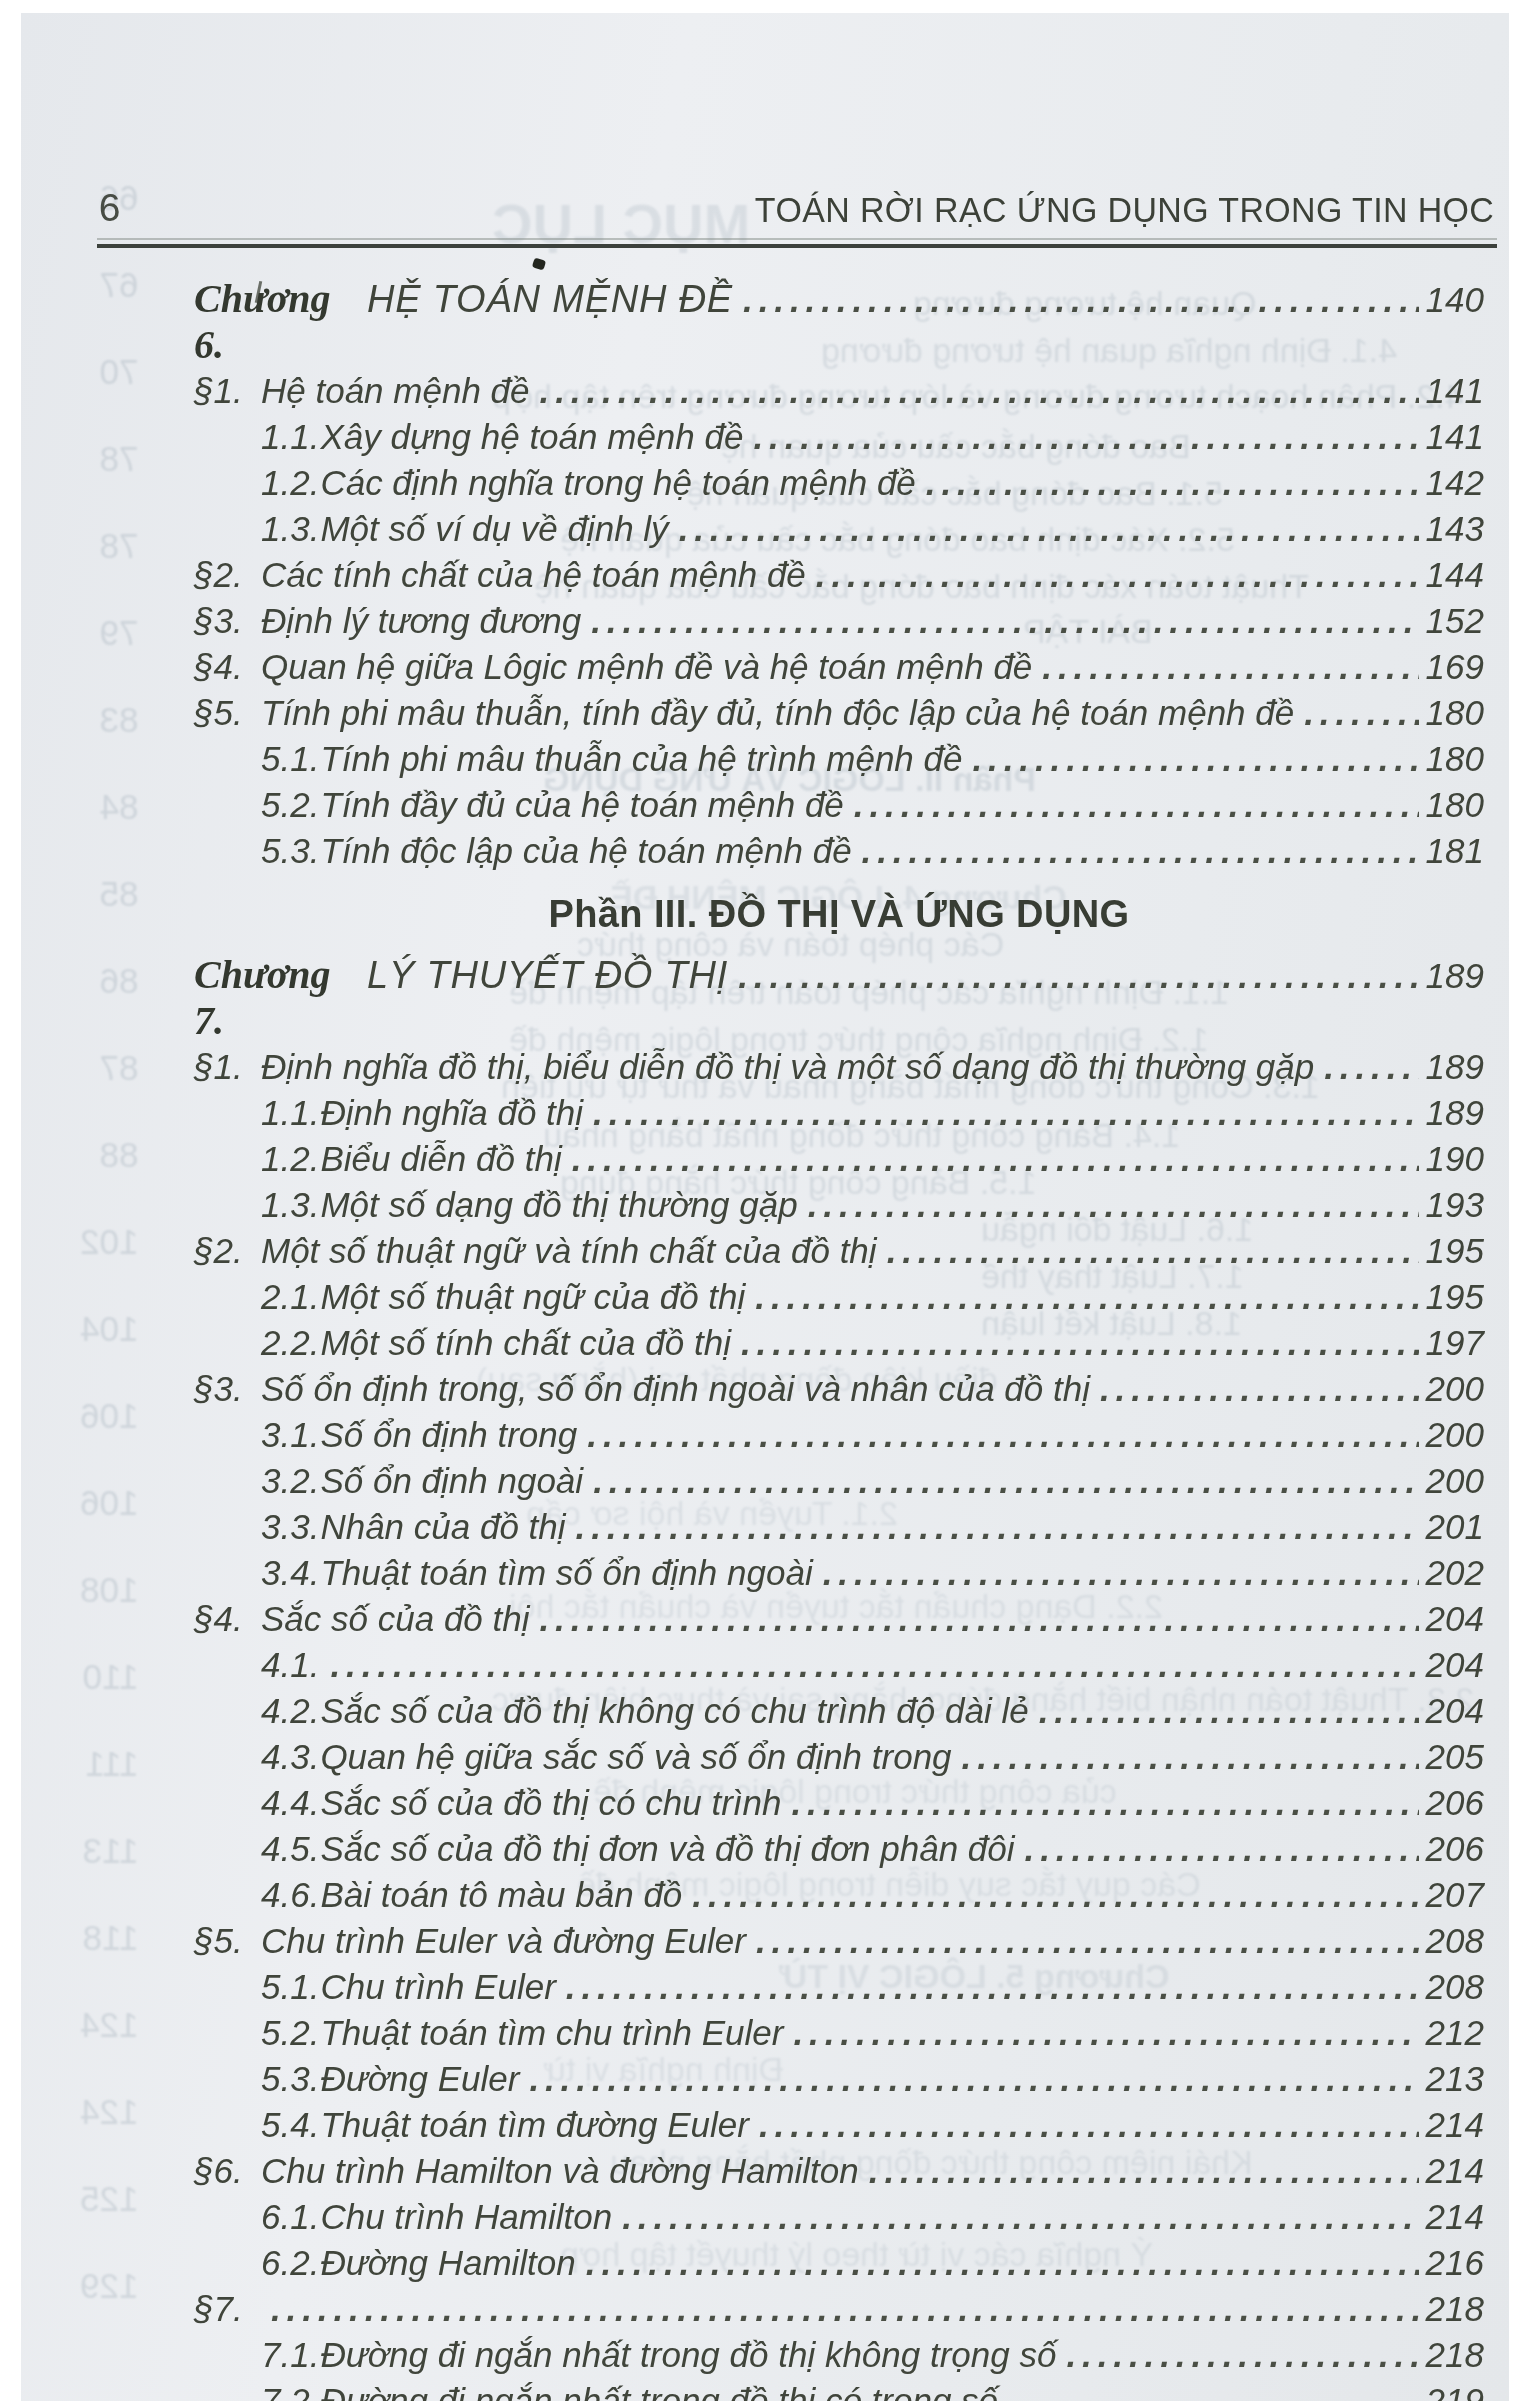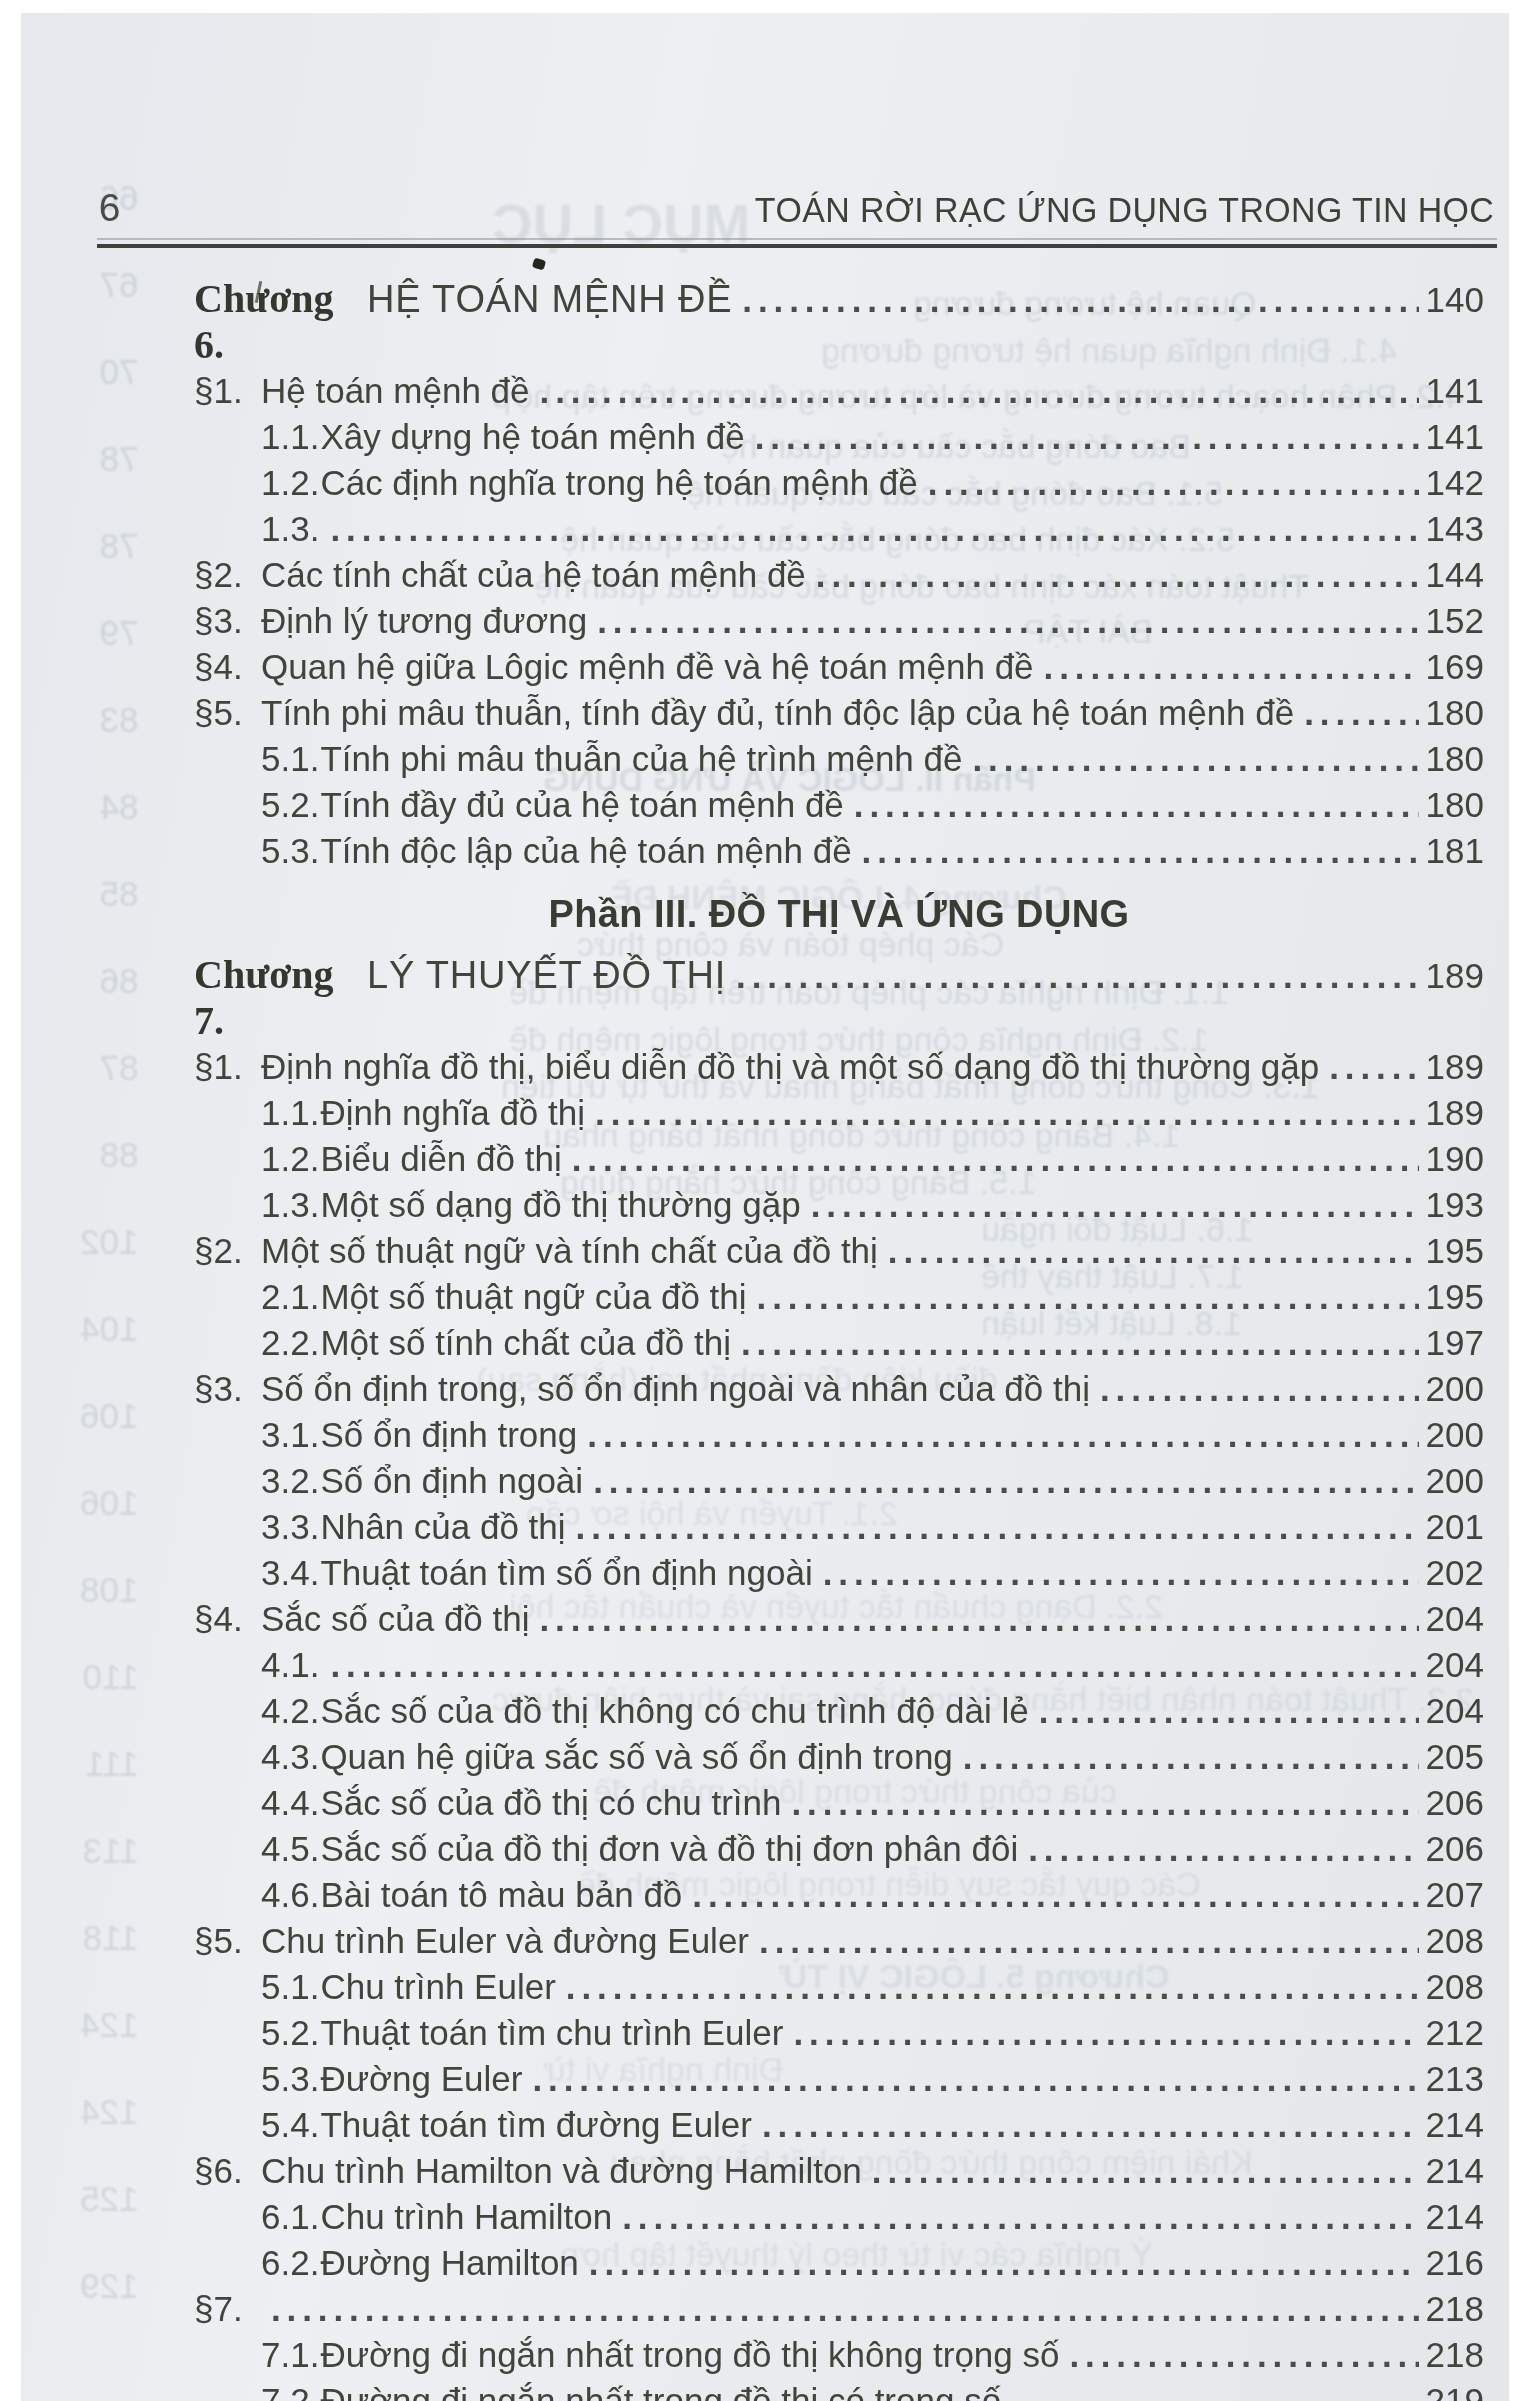--- a/index.html
+++ b/index.html
@@ -11,21 +11,21 @@
         color:#3e4339;overflow:hidden;}
   
   .header{position:absolute;left:76px;right:11.8px;top:173px;}
   .header-row{display:flex;justify-content:space-between;align-items:flex-end;padding:0 3.4px 8.4px 1.7px;}
   .pageno{font-size:39px;color:#474c44;}
   .running-title{font-size:35px;color:#3c4138;letter-spacing:0.4px;transform:scaleX(.97);transform-origin:right;white-space:nowrap;}
   .rule-light{height:0;border-top:2.5px solid rgba(120,128,122,.45);margin-bottom:4.2px;}
   .rule-dark{height:0;border-top:4.2px solid #3c413c;}
   
   .toc{position:absolute;left:173px;right:25px;top:257px;}
-  .row{display:flex;align-items:baseline;line-height:46px;font-size:35px;color:#40453b;}
+  .row{display:flex;align-items:baseline;line-height:46px;font-size:35px;color:#40453b;font-style:italic;}
   .row .prefix{flex:none;}
   .row.chapter{margin-top:6.7px;}
   .row.chapter .prefix{width:173px;font-family:"Liberation Serif", serif;font-weight:bold;font-size:40px;color:#33382f;}
   .row.chapter .title{font-size:38px;letter-spacing:0.8px;}
   .row.chapter7{margin-top:7px;}
   .row.section .prefix{width:67px;}
   .row.sub{padding-left:67px;}
   .row.sub .prefix{margin-right:1px;}
   .title{flex:none;white-space:nowrap;}
   .leader{flex:1;overflow:hidden;white-space:nowrap;margin:0 6.7px 0 10px;min-width:17px;}
@@ -168,20 +168,21 @@
     <span class="pagenum">141</span>
   </div>
         <div class="row sub">
     <span class="prefix">1.2.</span>
     <span class="title">Các định nghĩa trong hệ toán mệnh đề</span>
     <span class="leader"></span>
     <span class="pagenum">142</span>
   </div>
         <div class="row sub">
     <span class="prefix">1.3.</span>
+    <span class="title">Một số ví dụ về định lý</span>
     <span class="leader"></span>
     <span class="pagenum">143</span>
   </div>
         <div class="row section">
     <span class="prefix">§2.</span>
     <span class="title">Các tính chất của hệ toán mệnh đề</span>
     <span class="leader"></span>
     <span class="pagenum">144</span>
   </div>
         <div class="row section">

